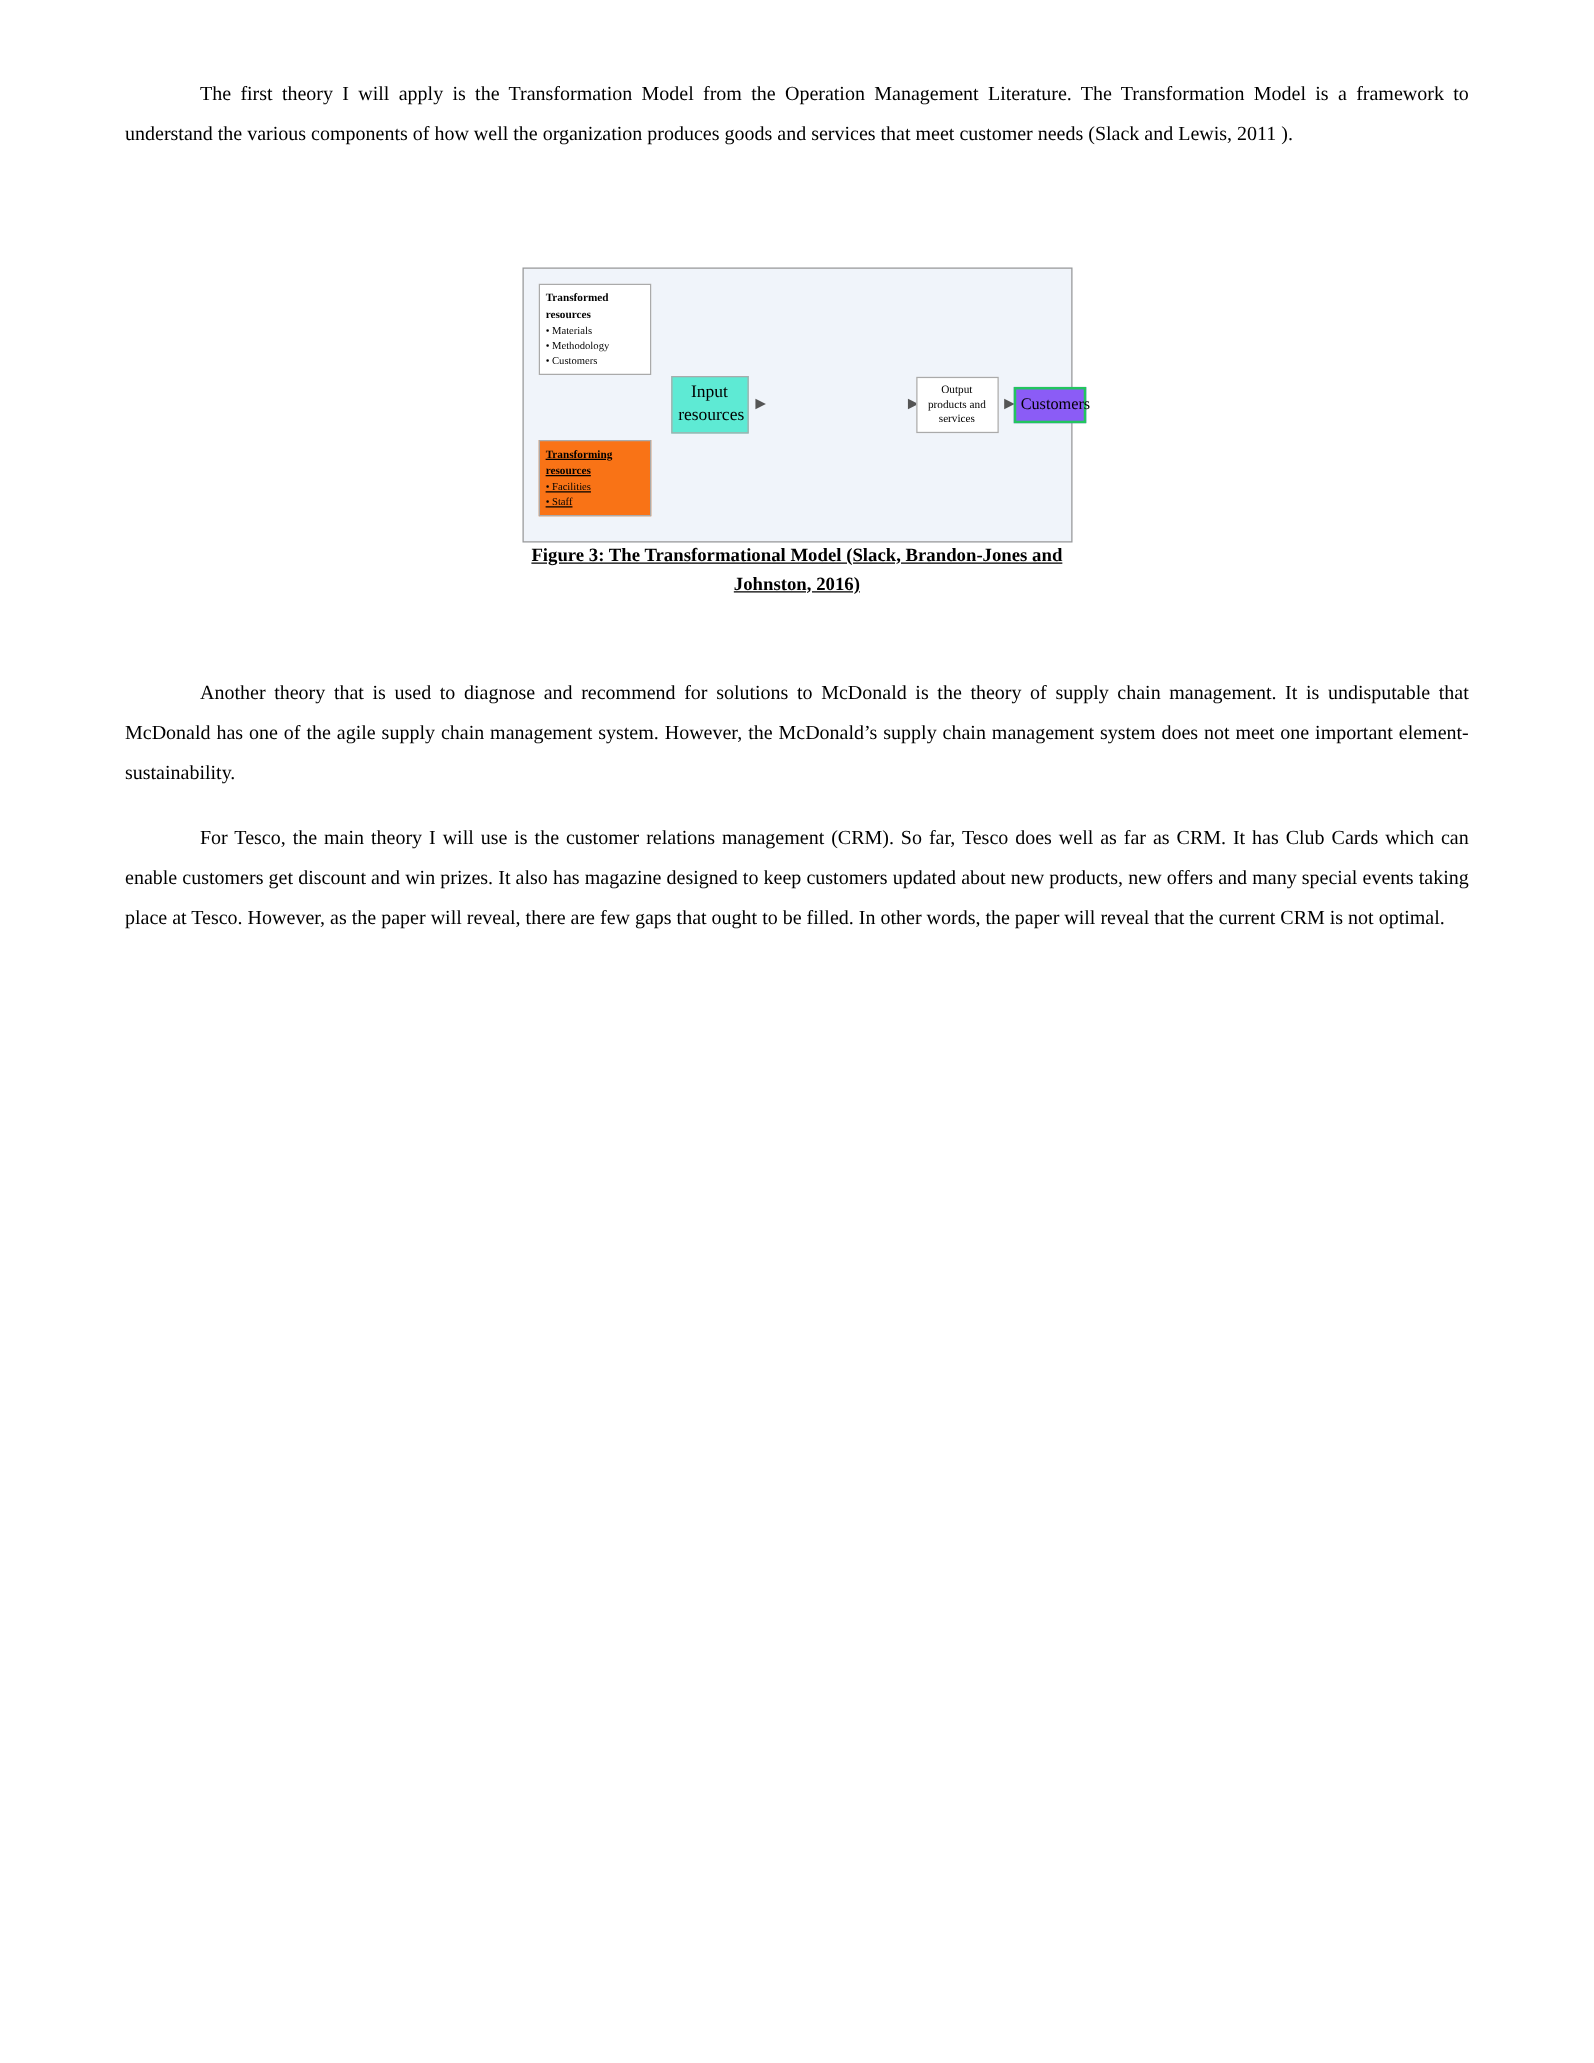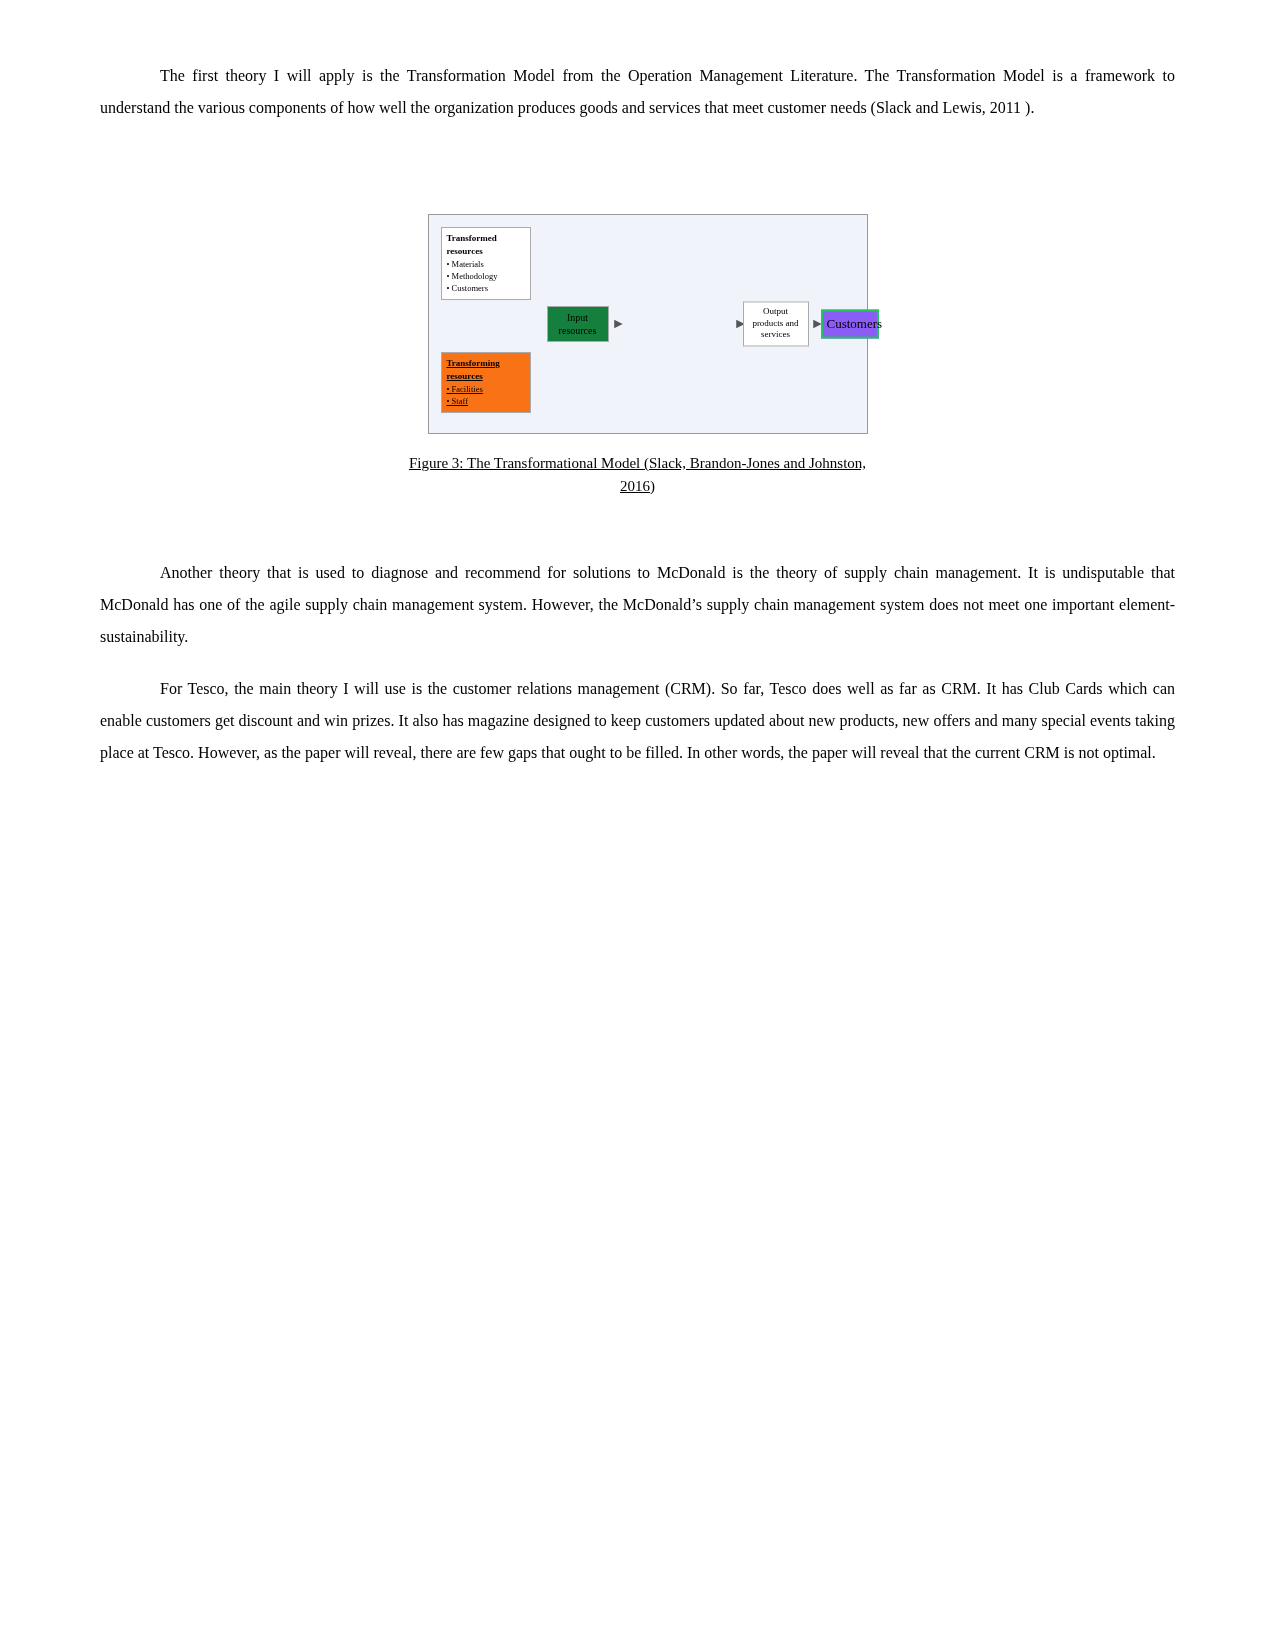--- a/index.html
+++ b/index.html
@@ -29,21 +29,21 @@
       text-align: justify;
     }
 
     .paragraph-indented {
       text-indent: 60px;
     }
 
     .figure-container {
       display: flex;
       flex-direction: column;
-      align-items: flex-end;
+      align-items: center;
       margin: 40px auto 30px auto;
       width: 460px;
     }
 
     .diagram-box {
       border: 1px solid #999;
       background: #f0f4fa;
       width: 440px;
       height: 220px;
       position: relative;
@@ -87,22 +87,22 @@
       margin-bottom: 2px;
     }
 
     .input-resources {
       position: absolute;
       top: 50%;
       left: 118px;
       transform: translateY(-50%);
       width: 62px;
       border: 1px solid #aaa;
-      background: #15803d;
-      font-size: 10px;
+      background: #5eead4;
+      font-size: 14px;
       padding: 4px 5px;
       text-align: center;
       line-height: 1.3;
     }
 
     .transformation-process {
       position: absolute;
       top: 50%;
       left: 192px;
       transform: translateY(-50%);
@@ -162,24 +162,23 @@
 
     .arrow-2 {
       left: 305px;
     }
 
     .arrow-3 {
       left: 382px;
     }
 
     .figure-caption {
-      margin-top: 18px;
       font-size: 15px;
       text-align: center;
-      font-weight: normal;
+      font-weight: bold;
       text-decoration: underline;
       line-height: 1.5;
     }
 
     .methodology-heading {
       text-align: center;
       font-weight: bold;
       font-size: 16px;
       margin-top: 30px;
       margin-bottom: 10px;

